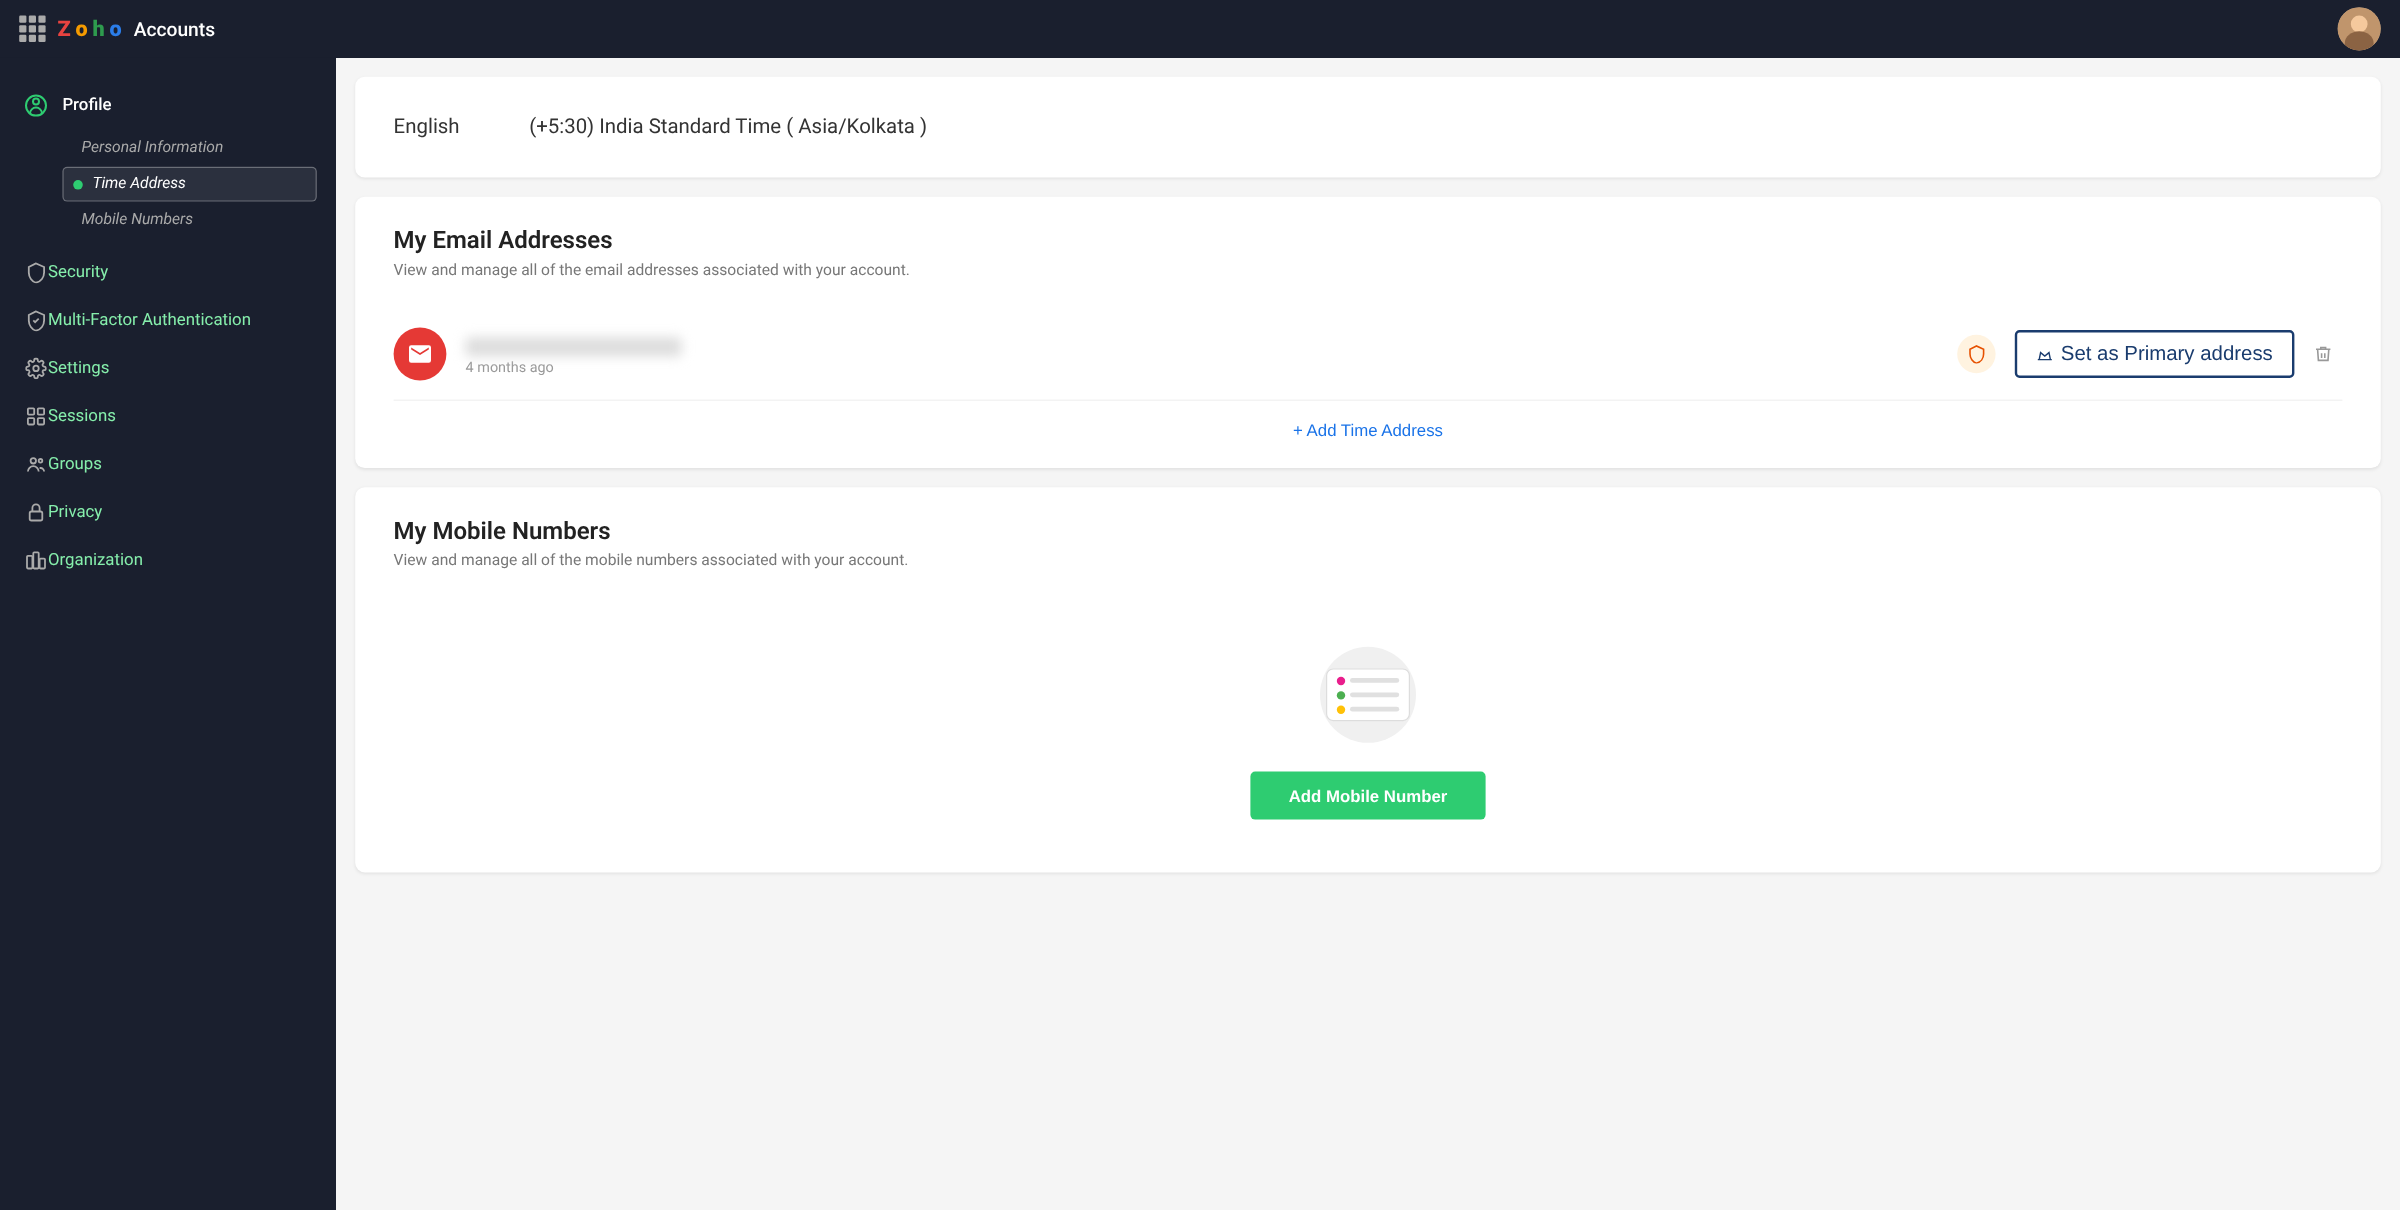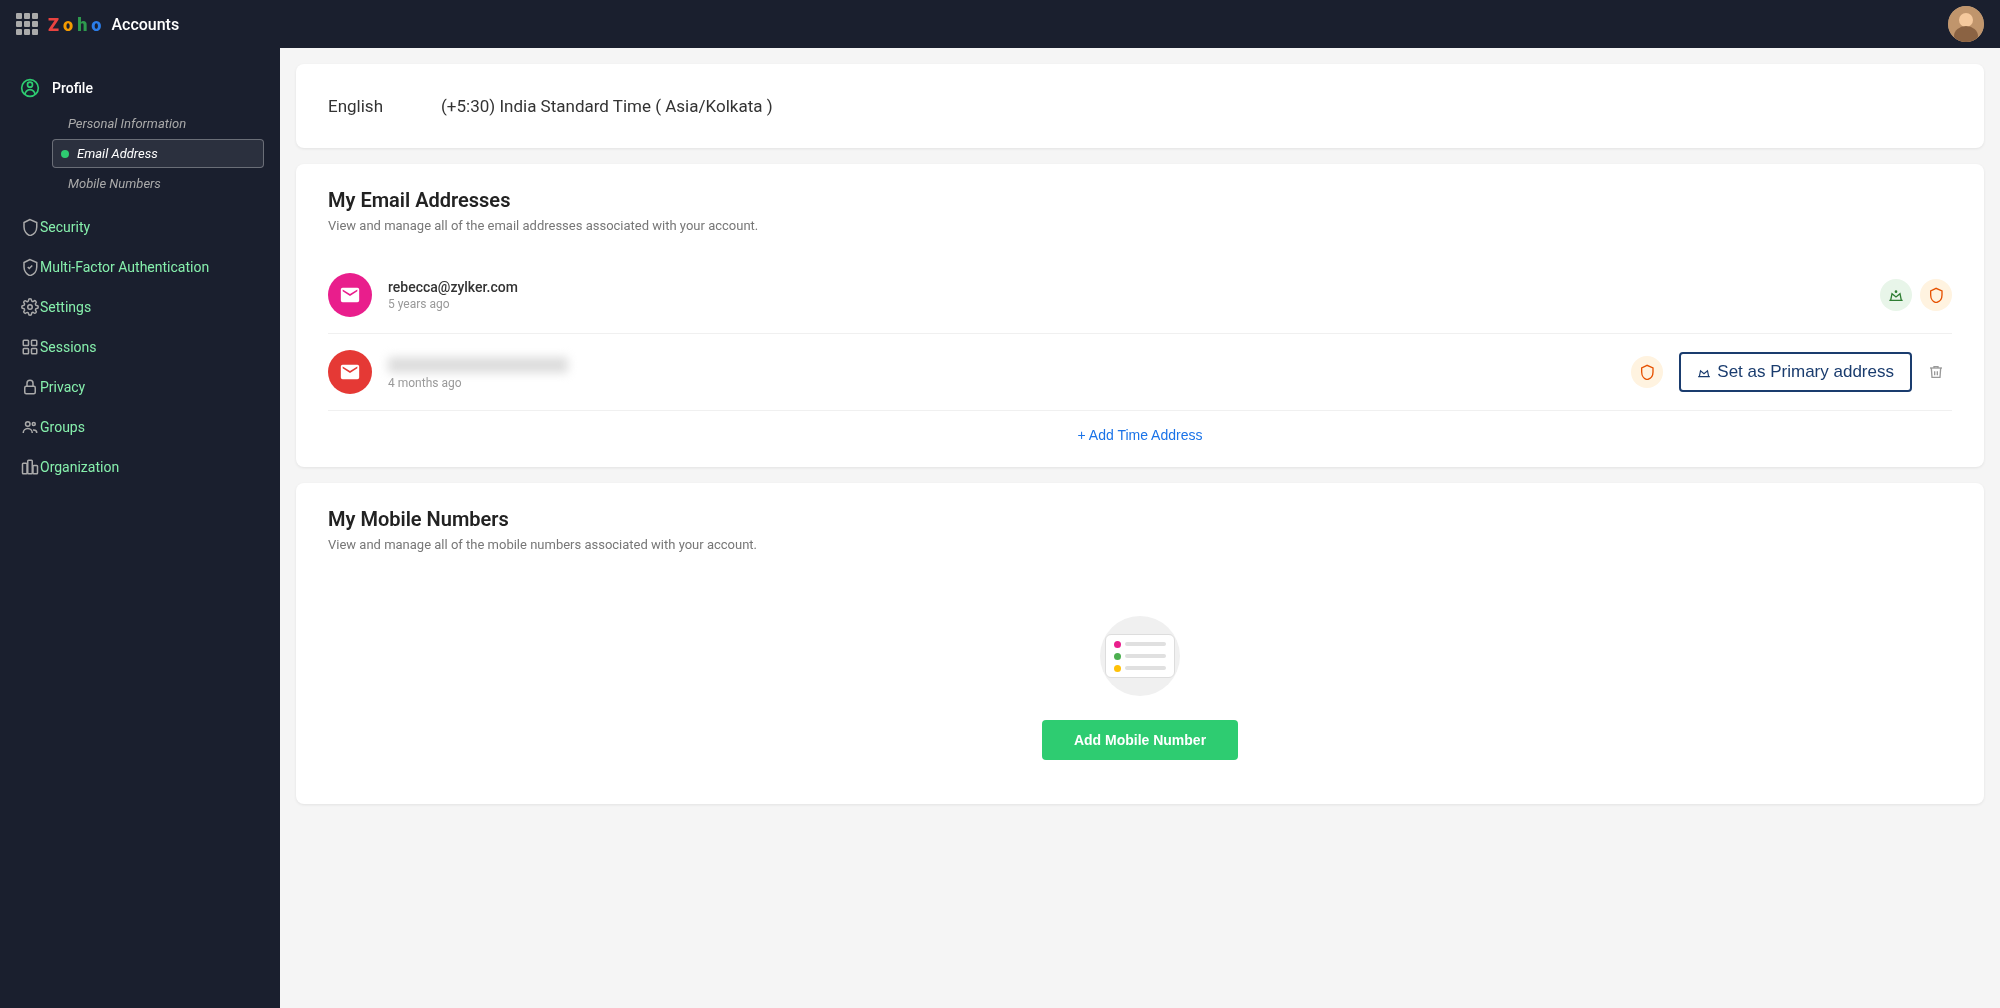--- a/index.html
+++ b/index.html
@@ -192,21 +192,21 @@
       </div>
       <span>Profile</span>
     </div>
     <div class="sub-items">
       <div class="sub-item">
         <span class="dot-placeholder"></span>
         <span>Personal Information</span>
       </div>
       <div class="sub-item active">
         <span class="dot"></span>
-        <span>Email Address</span>
+        <span>Time Address</span>
       </div>
       <div class="sub-item">
         <span class="dot-placeholder"></span>
         <span>Mobile Numbers</span>
       </div>
     </div>
   </div>
 
   <div class="sidebar-section">
 
@@ -247,42 +247,42 @@
           <rect x="3" y="14" width="7" height="7" rx="1"></rect>
           <rect x="14" y="14" width="7" height="7" rx="1"></rect>
         </svg>
       </div>
       <span>Sessions</span>
     </div>
 
     <div class="sidebar-item">
       <div class="icon">
         <svg viewBox="0 0 24 24" fill="none" stroke="#aaa" stroke-width="2">
-          <rect x="5" y="11" width="14" height="10" rx="2"></rect>
-          <path d="M8 11V7a4 4 0 0 1 8 0v4"></path>
-        </svg>
-      </div>
-      <span>Privacy</span>
-    </div>
-
-    <div class="sidebar-item">
-      <div class="icon">
-        <svg viewBox="0 0 24 24" fill="none" stroke="#aaa" stroke-width="2">
           <circle cx="9" cy="8" r="3"></circle>
           <path d="M3 20c0-3.3 2.7-6 6-6s6 2.7 6 6"></path>
           <circle cx="17" cy="8" r="2"></circle>
           <path d="M21 20c0-2.2-1.8-4-4-4h-1"></path>
         </svg>
       </div>
       <span>Groups</span>
     </div>
 
     <div class="sidebar-item">
       <div class="icon">
         <svg viewBox="0 0 24 24" fill="none" stroke="#aaa" stroke-width="2">
+          <rect x="5" y="11" width="14" height="10" rx="2"></rect>
+          <path d="M8 11V7a4 4 0 0 1 8 0v4"></path>
+        </svg>
+      </div>
+      <span>Privacy</span>
+    </div>
+
+    <div class="sidebar-item">
+      <div class="icon">
+        <svg viewBox="0 0 24 24" fill="none" stroke="#aaa" stroke-width="2">
           <rect x="2" y="7" width="6" height="14" rx="1"></rect>
           <rect x="9" y="3" width="6" height="18" rx="1"></rect>
           <rect x="16" y="10" width="6" height="11" rx="1"></rect>
         </svg>
       </div>
       <span>Organization</span>
     </div>
   </div>
 </div>
 
@@ -293,44 +293,20 @@
       <div class="lang-row">
         <span>English</span>
         <span>(+5:30) India Standard Time ( Asia/Kolkata )</span>
       </div>
     </div>
 
     <div class="card">
       <h2 class="section-title">My Email Addresses</h2>
       <p class="section-desc">View and manage all of the email addresses associated with your account.</p>
 
-      <div class="email-row">
-        <div class="email-avatar pink">
-          <svg viewBox="0 0 24 24">
-              <path d="M20 4H4a2 2 0 0 0-2 2v12a2 2 0 0 0 2 2h16a2 2 0 0 0 2-2V6a2 2 0 0 0-2-2zm0 4l-8 5-8-5V6l8 5 8-5v2z" fill="#fff"></path>
-            </svg>
-        </div>
-        <div class="email-info">
-          <div class="email-addr">rebecca@zylker.com</div>
-          <div class="email-time">5 years ago</div>
-        </div>
-        <div class="email-badges">
-          <div class="badge-icon badge-green">
-            <svg width="16" height="16" viewBox="0 0 24 24" fill="none" stroke="#2e7d32" stroke-width="2">
-              <path d="M2 20h20M4 20l2-10 6 5 6-5 2 10"></path>
-              <circle cx="12" cy="7" r="2" fill="#2e7d32" stroke="none"></circle>
-            </svg>
-          </div>
-          <div class="badge-icon badge-orange">
-            <svg width="16" height="16" viewBox="0 0 24 24" fill="none" stroke="#e65100" stroke-width="2">
-              <path d="M12 2L4 6v6c0 5.3 3.4 10.2 8 11.5C17.6 22.2 21 17.3 21 12V6L12 2z"></path>
-            </svg>
-          </div>
-        </div>
-      </div>
 
       <div class="email-row">
         <div class="email-avatar red">
           <svg viewBox="0 0 24 24">
               <path d="M20 4H4a2 2 0 0 0-2 2v12a2 2 0 0 0 2 2h16a2 2 0 0 0 2-2V6a2 2 0 0 0-2-2zm0 4l-8 5-8-5V6l8 5 8-5v2z" fill="#fff"></path>
             </svg>
         </div>
         <div class="email-info">
           <div class="blurred-text">&nbsp;&nbsp;&nbsp;&nbsp;&nbsp;&nbsp;&nbsp;&nbsp;&nbsp;&nbsp;&nbsp;&nbsp;&nbsp;&nbsp;&nbsp;&nbsp;&nbsp;&nbsp;&nbsp;&nbsp;</div>
           <div class="email-time">4 months ago</div>

